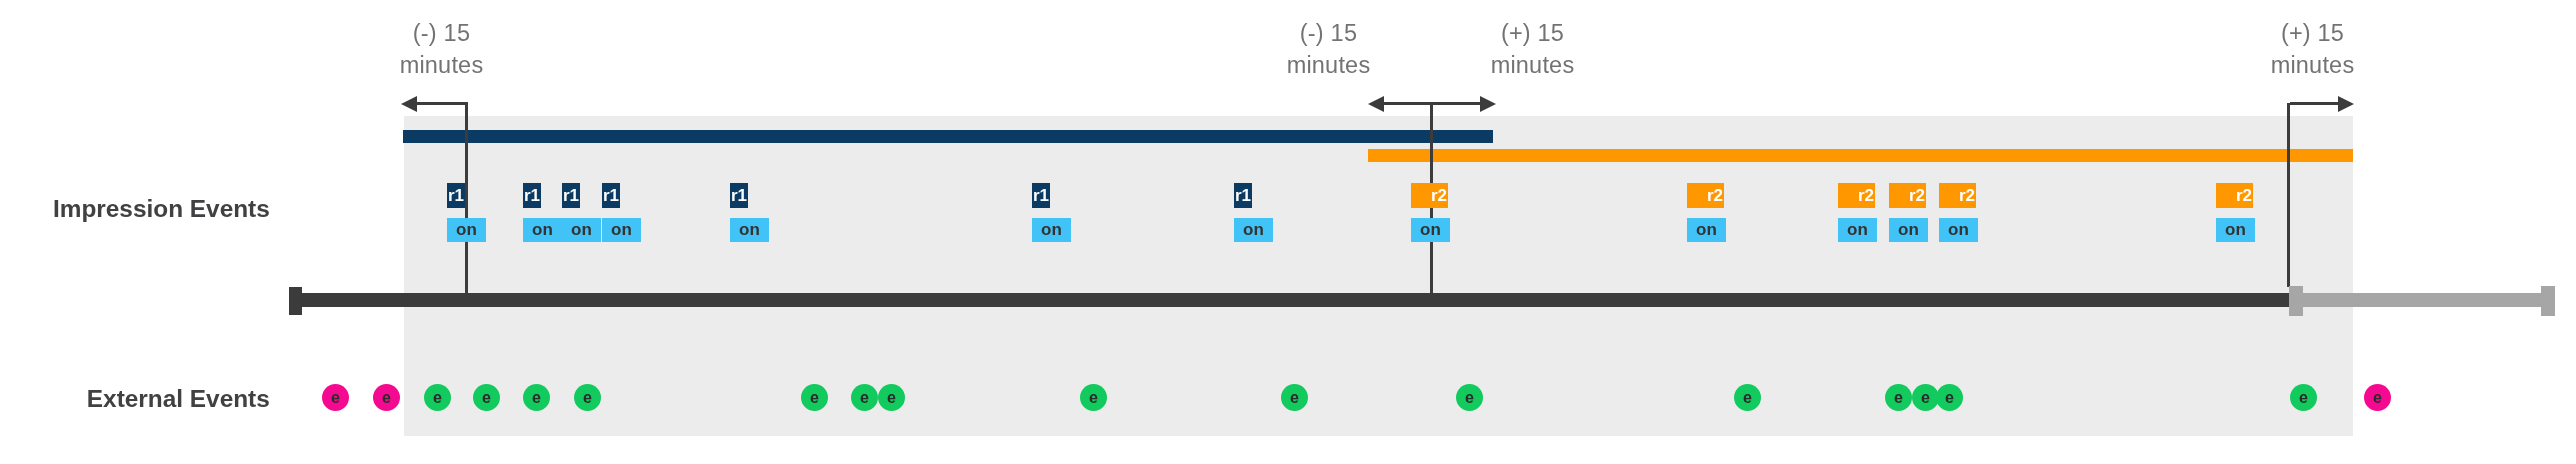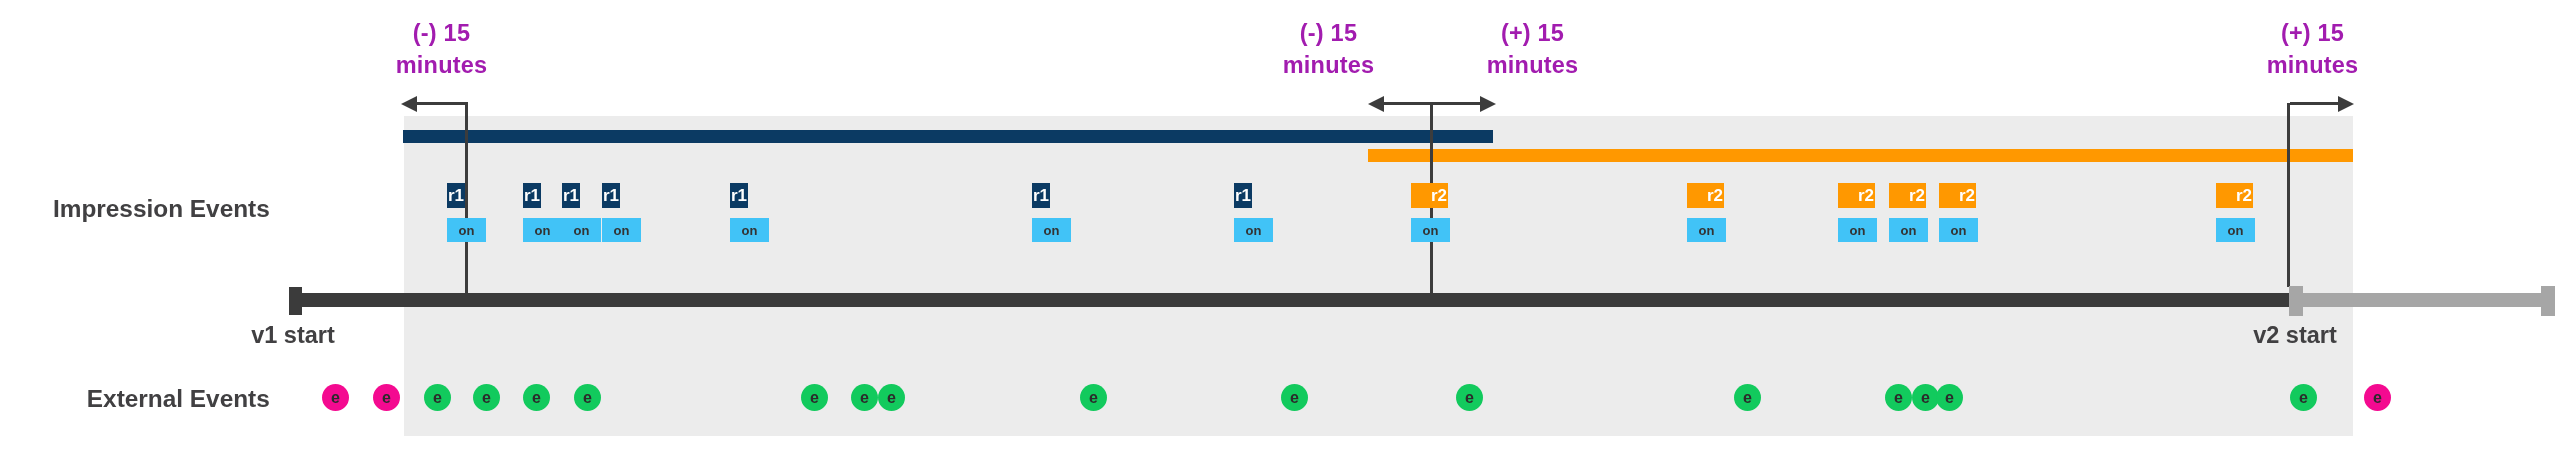--- a/index.html
+++ b/index.html
@@ -12,38 +12,38 @@
   .bar{height:13px;}
   #bar-v1{background:#0B3A63;left:403px;top:130px;width:1090px;}
   #bar-v2{background:#FF9800;left:1368px;top:149px;width:985px;}
   .guide{width:2.8px;background:#3C3C3C;}
   .hline{height:2.8px;background:#3C3C3C;top:102px;}
   .ah{width:0;height:0;border-top:8.5px solid transparent;border-bottom:8.5px solid transparent;top:96px;}
   .ah-left{border-right:16px solid #3C3C3C;}
   .ah-right{border-left:16px solid #3C3C3C;}
   .note{
     top:17px;width:207px;text-align:center;font-size:23.5px;line-height:32px;
-    font-weight:700;color:#a21caf;letter-spacing:0.2px;
+    font-weight:400;color:#737373;letter-spacing:0.2px;
   }
   .rowlabel{font-size:24.4px;font-weight:600;color:#414042;text-align:right;width:282px;}
   .tl-dark{background:#3B3B3B;left:289px;top:293px;width:2003px;height:14px;}
   .tl-gray{background:#A6A6A6;left:2291px;top:293px;width:264px;height:14px;}
   .cap{width:13px;}
   .cap-dark{background:#3B3B3B;left:289px;top:287px;height:28px;}
   .cap-gray{background:#A6A6A6;top:286px;height:30px;width:14px;}
   .startlabel{font-size:23.5px;font-weight:600;color:#414042;top:322px;width:188px;text-align:center;}
   .rbox{
     position:absolute;top:183px;width:18px;height:25.4px;display:flex;align-items:center;justify-content:center;
     color:#ffffff;font-size:17px;font-weight:600;
   }
   .rbox.r1{background:#0B3A63;}
   .rbox.r2{background:#FF9800;padding-left:19px;}
   .onbox{
     position:absolute;top:218px;width:39px;height:24.4px;display:flex;align-items:center;justify-content:center;
-    background:#41C3F7;color:#333333;font-size:13px;font-weight:600;
+    background:#41C3F7;color:#333333;font-size:17px;font-weight:600;
   }
   .ecirc{
     position:absolute;top:384px;width:27px;height:27px;border-radius:50%;
     display:flex;align-items:center;justify-content:center;font-size:16px;font-weight:600;color:#2b2b2b;
   }
   .ecirc.green{background:#12CA5D;}
   .ecirc.magenta{background:#F40A90;}
 </style>
 </head>
 <body>
@@ -71,22 +71,20 @@
 
   <div class="abs tl-dark"></div>
   <div class="abs cap cap-dark"></div>
   <div class="abs tl-gray"></div>
   <div class="abs cap-gray" style="left:2289px;"></div>
   <div class="abs cap-gray" style="left:2541px;"></div>
 
   <div class="abs rowlabel" style="left:-12.2px;top:195px;">Impression Events</div>
   <div class="abs rowlabel" style="left:-12.2px;top:385px;">External Events</div>
 
-  <div class="abs startlabel" style="left:199px;">v1 start</div>
-  <div class="abs startlabel" style="left:2201px;">v2 start</div>
 
   <div id="gen">
       <div class="abs note" style="left:338px;">
         <div>(-) 15</div>
         <div>minutes</div>
       </div>
       <div class="abs note" style="left:1225px;">
         <div>(-) 15</div>
         <div>minutes</div>
       </div>

